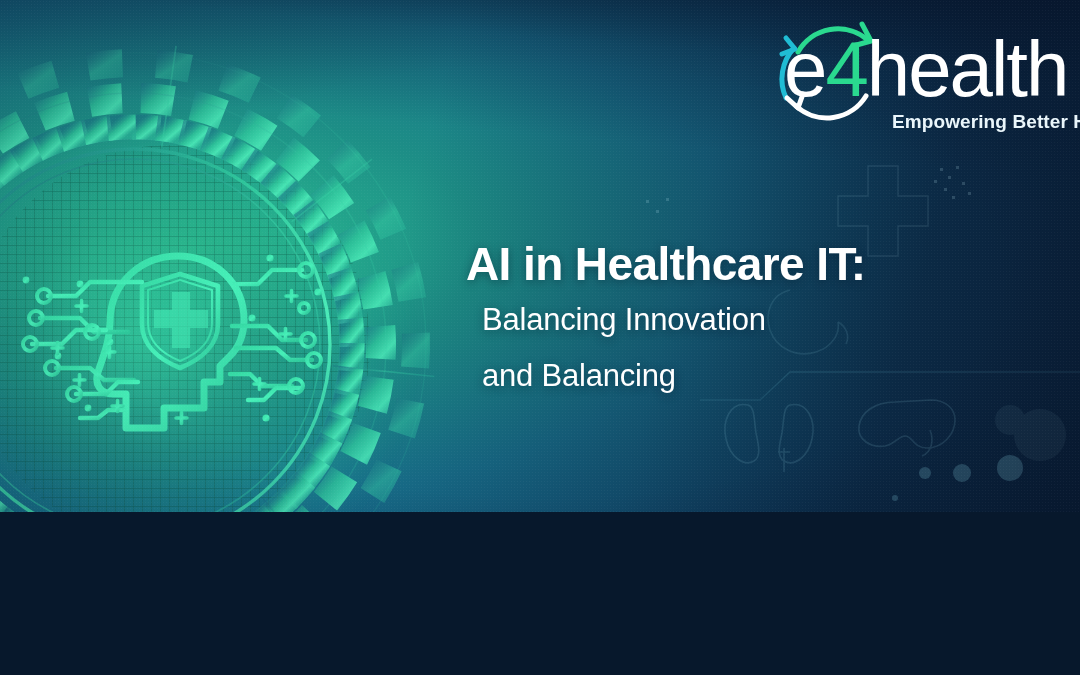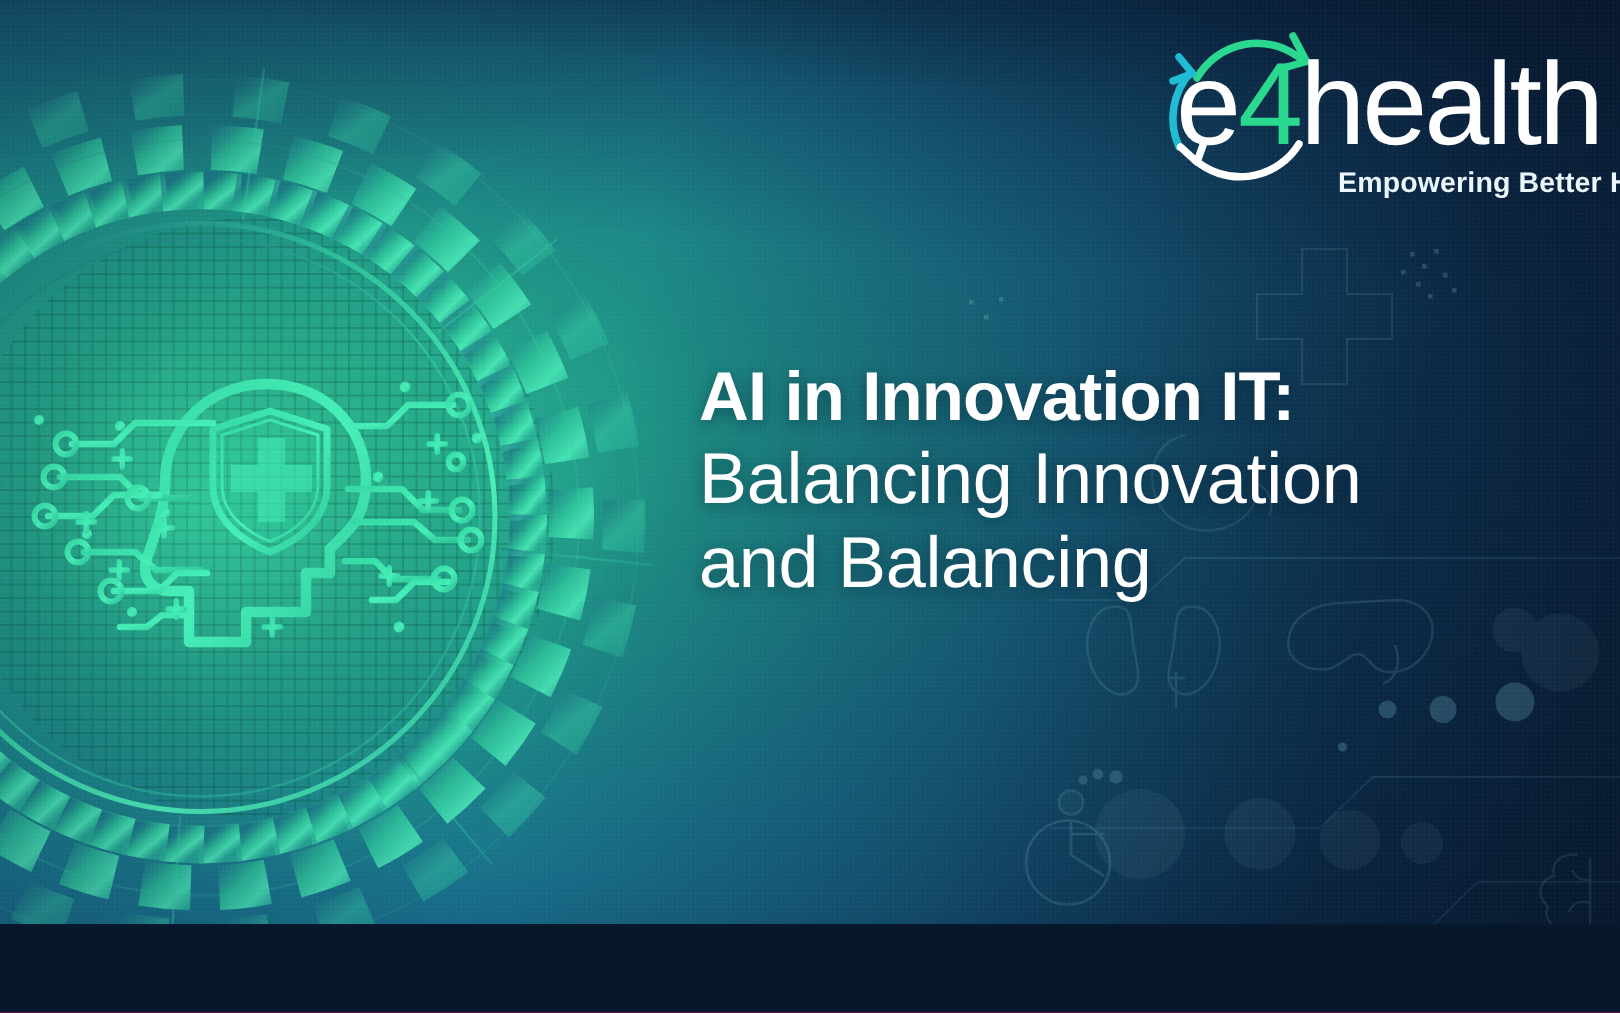--- a/index.html
+++ b/index.html
@@ -5,21 +5,21 @@
 <style>
   * { margin:0; padding:0; box-sizing:border-box; }
   html,body { background:#07182c; }
   body {
     font-family:"Liberation Sans", sans-serif;
     -webkit-font-smoothing:antialiased;
   }
 
   #banner {
     position:relative;
-    width:1080px; height:616px;
+    width:1080px; height:512px;
     overflow:hidden;
     background:#be185d;
   }
 
   
   .bg-base {
     position:absolute; inset:0;
     background:
       radial-gradient(120% 120% at 18% 48%, #2bbf93 0%, #1d8e86 22%, #18708c 42%, #12527a 62%, #0c3358 80%, #08203a 100%);
   }
@@ -110,24 +110,25 @@
   }
   .headline .l1 {
     font-weight:700;
     font-size:46px;
     line-height:56px;
     letter-spacing:-0.6px;
     white-space:nowrap;
   }
   .headline .l2, .headline .l3 {
     font-weight:300;
-    font-size:48px;
+    font-size:31px;
     line-height:56px;
     letter-spacing:-0.2px;
     white-space:nowrap;
+    margin-left:16px;
   }
 
   .noclick { pointer-events:none; }
 </style>
 </head>
 <body>
 
 <div id="banner">
 
   <div class="bg-base noclick"></div>
@@ -527,18 +528,18 @@
 
       <text x="22" y="80" font-family="'Liberation Sans', sans-serif" font-size="78" font-weight="300" letter-spacing="-2">
         <tspan fill="#ffffff">e</tspan><tspan fill="#2ad98f">4</tspan><tspan fill="#ffffff">health</tspan>
       </text>
 
       <text x="130" y="112" font-family="'Liberation Sans', sans-serif" font-size="19" font-weight="600" fill="#eaf6fb" letter-spacing="0.1">Empowering Better Hea</text>
     </svg>
   </div>
 
   <div class="headline">
-    <div class="l1">AI in Innovation IT:</div>
+    <div class="l1">AI in Healthcare IT:</div>
     <div class="l2">Balancing Innovation</div>
     <div class="l3">and Balancing</div>
   </div>
 
 </div>
 
 </body></html>

